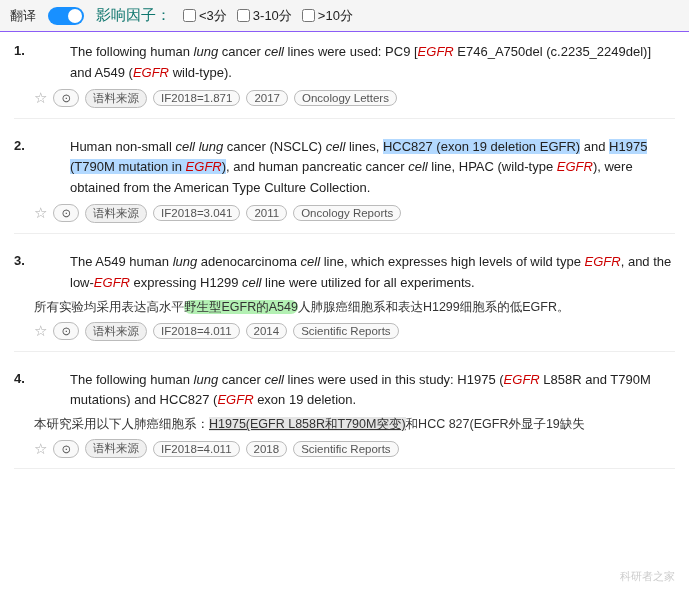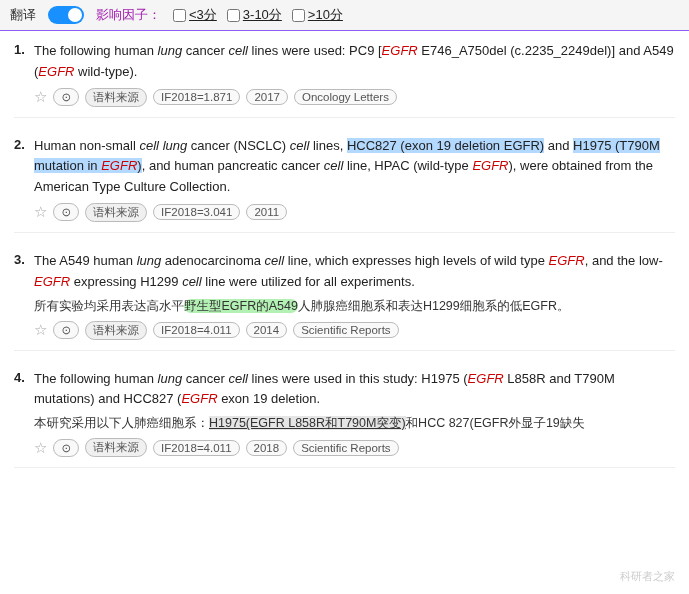--- a/index.html
+++ b/index.html
@@ -36,28 +36,27 @@
     }
     .toggle-knob {
       width: 14px;
       height: 14px;
       background: #fff;
       border-radius: 50%;
       position: absolute;
       right: 2px;
     }
     .filter-label {
-      font-size: 13px;
-      color: #a21caf;
+      font-size: 15px;
+      color: #0f766e;
     }
     .filter-group {
       display: flex;
       align-items: center;
       gap: 10px;
-      text-decoration: underline;
     }
     .filter-item {
       display: flex;
       align-items: center;
       gap: 3px;
       font-size: 13px;
     }
     .filter-item input[type=checkbox] {
       margin: 0;
     }
@@ -66,20 +65,21 @@
     }
     .result-item {
       margin-bottom: 18px;
       border-bottom: 1px solid #eee;
       padding-bottom: 10px;
     }
     .result-text {
       font-size: 13px;
       line-height: 1.6;
       color: #222;
+      margin-left: 36px;
     }
     .cn-text {
       font-size: 12.5px;
       color: #333;
       margin-top: 3px;
       line-height: 1.6;
     }
     .meta-row {
       display: flex;
       align-items: center;
@@ -169,20 +169,21 @@
       <div class="row-header">
         <span class="result-number-col">2.</span>
         <div>
           <p class="result-text"><span>Human non-small </span><span style="font-style: italic;">cell</span><span> </span><span style="font-style: italic;">lung</span><span> cancer (NSCLC) </span><span style="font-style: italic;">cell</span><span> lines, </span><span style="background: rgb(179, 217, 255);">HCC827 (exon 19 deletion EGF</span><span style="background: rgb(179, 217, 255);">R)</span><span> and </span><span style="background: rgb(179, 217, 255);">H1975 (T790M mutation in </span><span style="font-style: italic; color: rgb(204, 0, 0); background: rgb(179, 217, 255);">EGFR</span><span style="background: rgb(179, 217, 255);">)</span><span>, and human pancreatic cancer </span><span style="font-style: italic;">cell</span><span> line, HPAC (wild-type </span><span style="font-style: italic; color: rgb(204, 0, 0);">EGFR</span><span>), were obtained from the American Type Culture Collection.</span></p>
           <div class="meta-row">
             <span class="star-btn">☆</span>
             <span class="meta-tag">⊙</span>
             <span class="meta-tag source">语料来源</span>
             <span class="meta-tag">IF2018=3.041</span>
             <span class="meta-tag">2011</span>
+            <span class="meta-tag">Oncology Reports</span>
           </div>
         </div>
       </div>
     </div>
     <div class="result-item">
       <div class="row-header">
         <span class="result-number-col">3.</span>
         <div>
           <p class="result-text"><span>The A549 human </span><span style="font-style: italic;">lung</span><span> adenocarcinoma </span><span style="font-style: italic;">cell</span><span> line, which expresses high levels of wild type </span><span style="font-style: italic; color: rgb(204, 0, 0);">EGFR</span><span>, and the low-</span><span style="font-style: italic; color: rgb(204, 0, 0);">EGFR</span><span> expressing H1299 </span><span style="font-style: italic;">cell</span><span> line were utilized for all experiments.</span></p>
           <p class="cn-text"><span>所有实验均采用表达高水平</span><span style="background: rgb(179, 240, 179); border-radius: 7px;">野生型EGFR的A549</span><span>人肺腺癌细胞系和表达H1299细胞系的低EGFR。</span></p>

